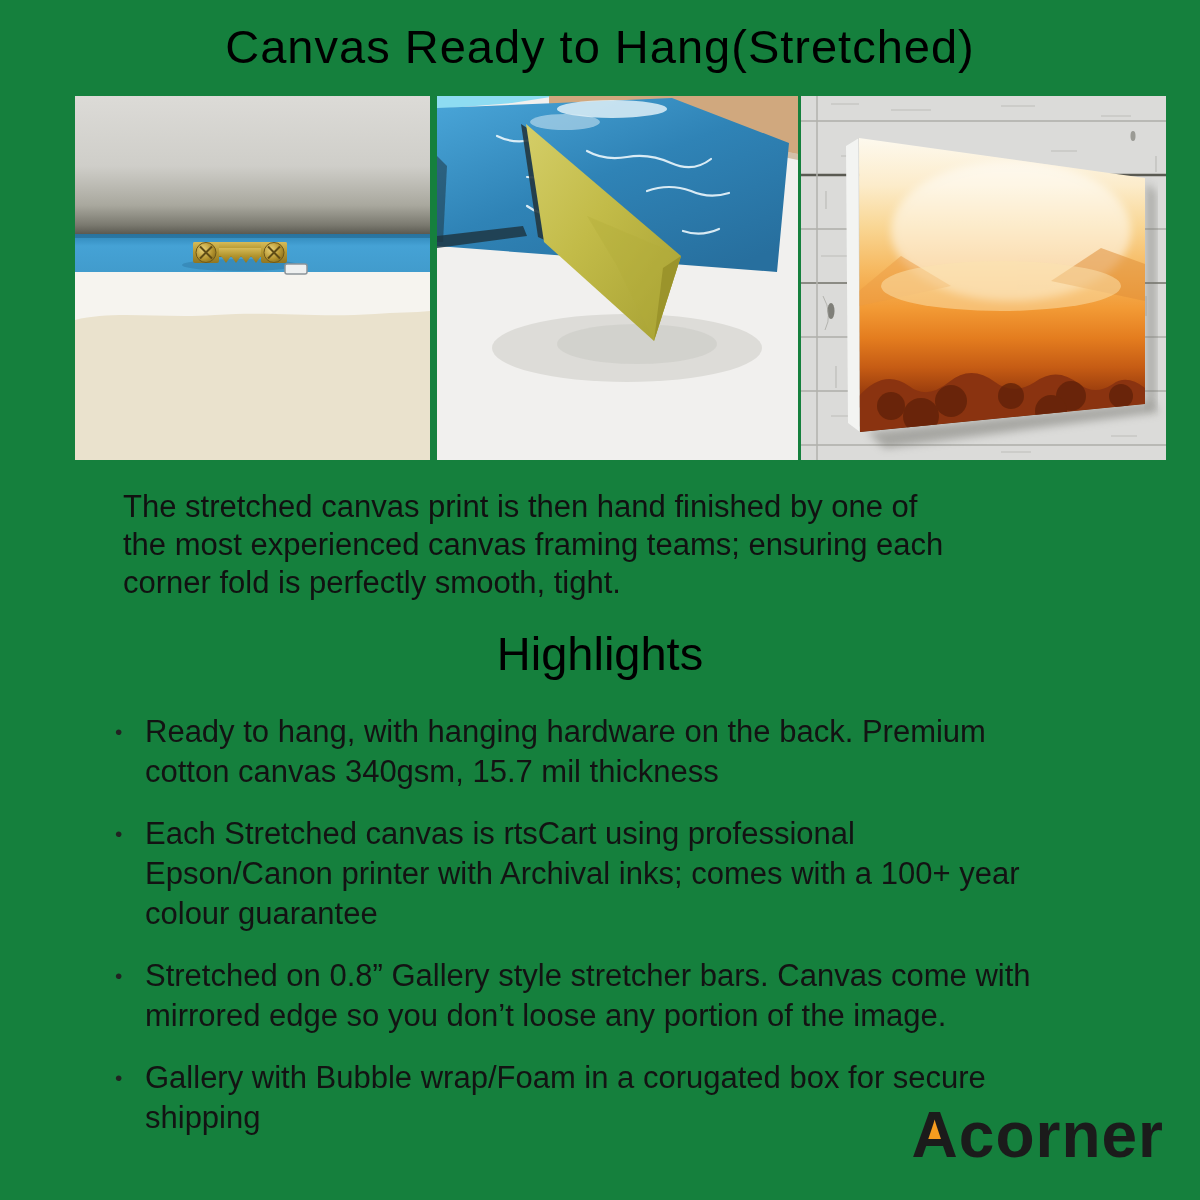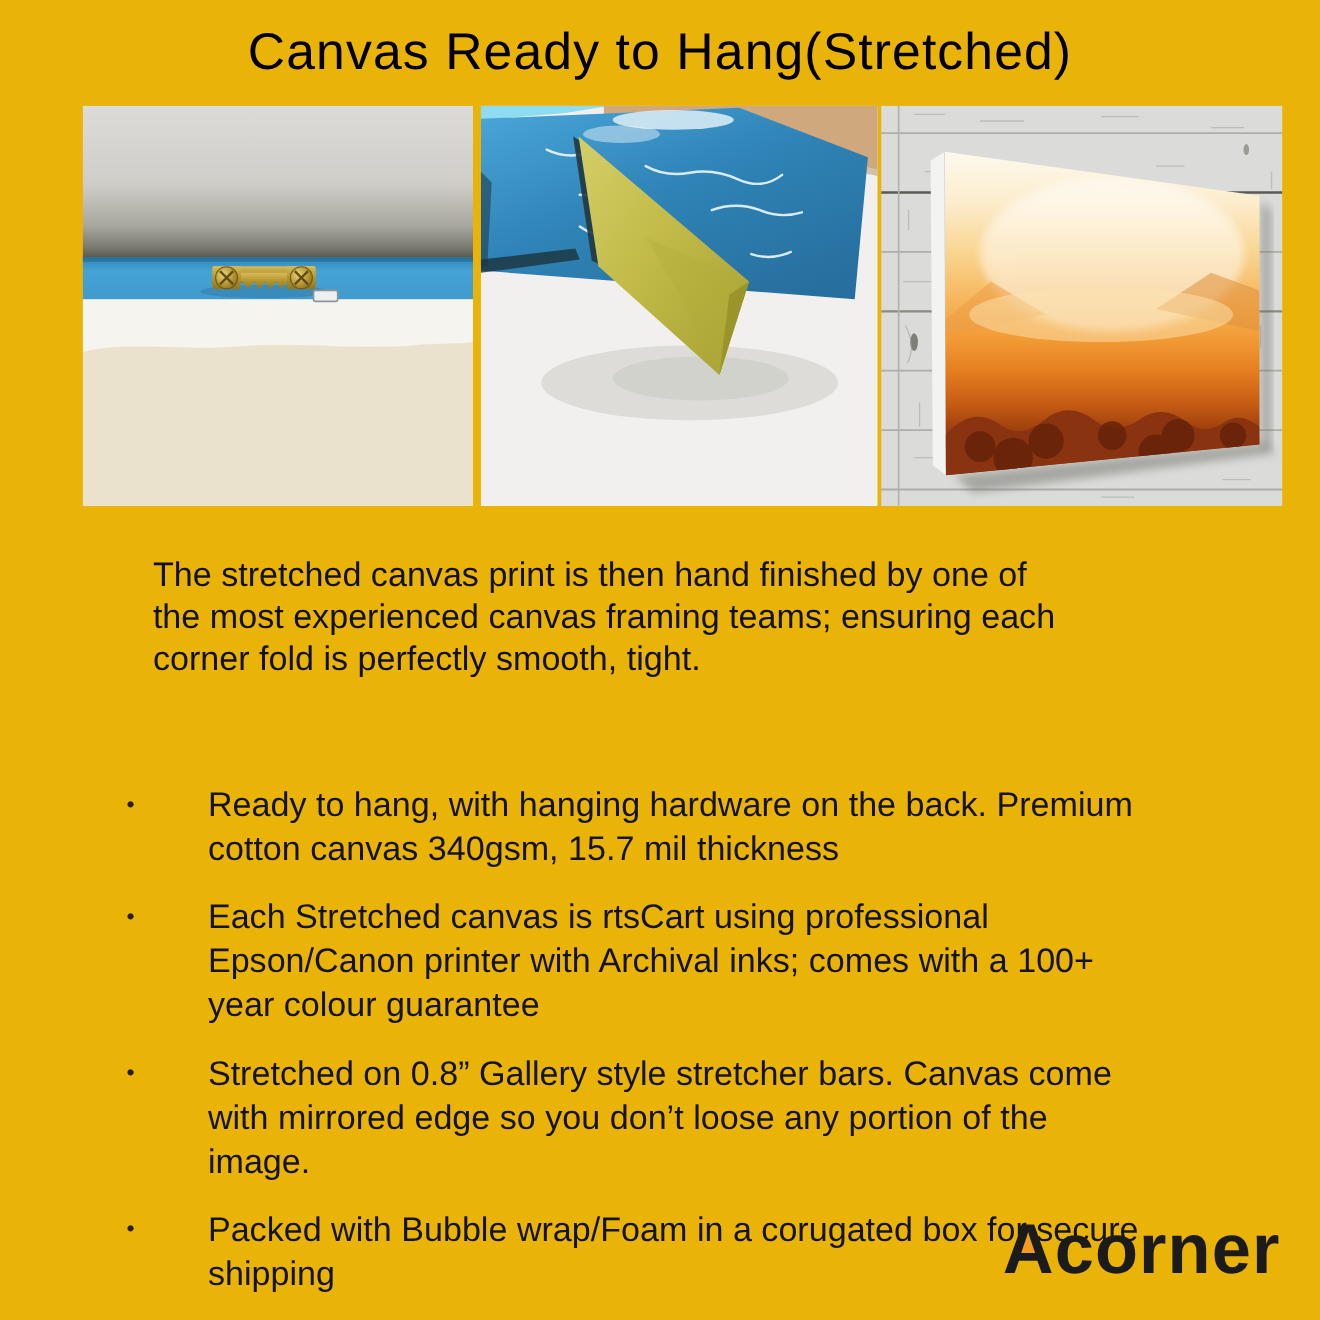--- a/index.html
+++ b/index.html
@@ -1,38 +1,38 @@
 <!DOCTYPE html>
 <html><head>
 <meta charset="utf-8">
 <style>
   html,body{margin:0;padding:0;background:#ffffff;}
-  .page{position:relative;width:1200px;height:1200px;background:#eab308;overflow:hidden;
+  .page{position:relative;width:1200px;height:1200px;background:#15803d;overflow:hidden;
         font-family:"Liberation Sans", sans-serif;color:#0f0f0f;}
 
   .title{position:absolute;top:19px;left:0;right:0;margin:0;text-align:center;
          font-size:47px;font-weight:400;letter-spacing:1px;color:#000;}
 
   .photos{position:absolute;top:96px;left:75px;height:364px;display:flex;}
   .photo{height:364px;overflow:hidden;flex:none;}
   .photo svg{display:block;width:100%;height:100%;}
   .photo-1{width:355px;margin-right:7px;}
   .photo-2{width:361px;margin-right:3px;}
   .photo-3{width:365px;}
 
-  .description{position:absolute;top:488px;left:123px;width:840px;margin:16px;
+  .description{position:absolute;top:488px;left:123px;width:840px;margin:0;
                font-size:31px;line-height:38px;color:#111;}
 
   .highlights-heading{position:absolute;top:626px;left:0;right:0;margin:0;text-align:center;
                       font-size:47px;font-weight:400;color:#000;}
 
   .highlights-list{position:absolute;top:712px;left:112px;width:925px;margin:0;padding:0;list-style:none;}
   .highlights-list li{display:flex;font-size:31px;line-height:40px;color:#131313;margin-bottom:22px;}
   .bullet-marker{flex:none;width:30px;font-size:21px;line-height:40px;padding-left:3px;color:#222;}
-  .bullet-text{flex:1;max-width:895px;margin-left:44px;}
+  .bullet-text{flex:1;max-width:895px;}
 
   .logo{position:absolute;top:1100px;right:36px;display:flex;align-items:baseline;
         font-size:64px;font-weight:700;letter-spacing:1px;color:#1b1b1b;line-height:70px;}
   .logo-a-wrap{position:relative;display:inline-block;}
   .logo-a-triangle{position:absolute;left:10px;top:16px;width:0;height:0;z-index:0;
         border-left:13px solid transparent;border-right:13px solid transparent;
         border-bottom:25px solid #F59C1F;}
   .logo-a-letter{position:relative;z-index:1;}
 </style>
 </head>
@@ -190,37 +190,38 @@
               <circle cx="120" cy="320" r="18"></circle>
             <circle cx="250" cy="315" r="16"></circle>
           </g>
         </g>
       </svg>
     </div>
   </div>
 
   <p class="description">The stretched canvas print is then hand finished by one of the most experienced canvas framing teams; ensuring each corner fold is perfectly smooth, tight.</p>
 
+  <h2 class="highlights-heading">Highlights</h2>
 
   <ul class="highlights-list">
     <li>
       <span class="bullet-marker">•</span>
       <span class="bullet-text">Ready to hang,  with hanging hardware on the back.  Premium cotton canvas 340gsm, 15.7 mil thickness</span>
     </li>
     <li>
       <span class="bullet-marker">•</span>
       <span class="bullet-text">Each Stretched canvas is rtsCart using professional Epson/Canon printer with Archival inks; comes with a 100+ year colour guarantee</span>
     </li>
     <li>
       <span class="bullet-marker">•</span>
       <span class="bullet-text">Stretched on 0.8” Gallery style stretcher bars. Canvas come with mirrored edge so you don’t loose any portion of the image.</span>
     </li>
     <li>
       <span class="bullet-marker">•</span>
-      <span class="bullet-text">Packed with Bubble wrap/Foam in a corugated box for secure shipping</span>
+      <span class="bullet-text">Gallery with Bubble wrap/Foam in a corugated box for secure shipping</span>
     </li>
   </ul>
 
   <div class="logo" aria-label="ArtsCart">
     <span class="logo-a-wrap">
       <span class="logo-a-triangle"></span>
       <span class="logo-a-letter">A</span>
     </span>
     <span class="logo-rest">corner</span>
   </div>

